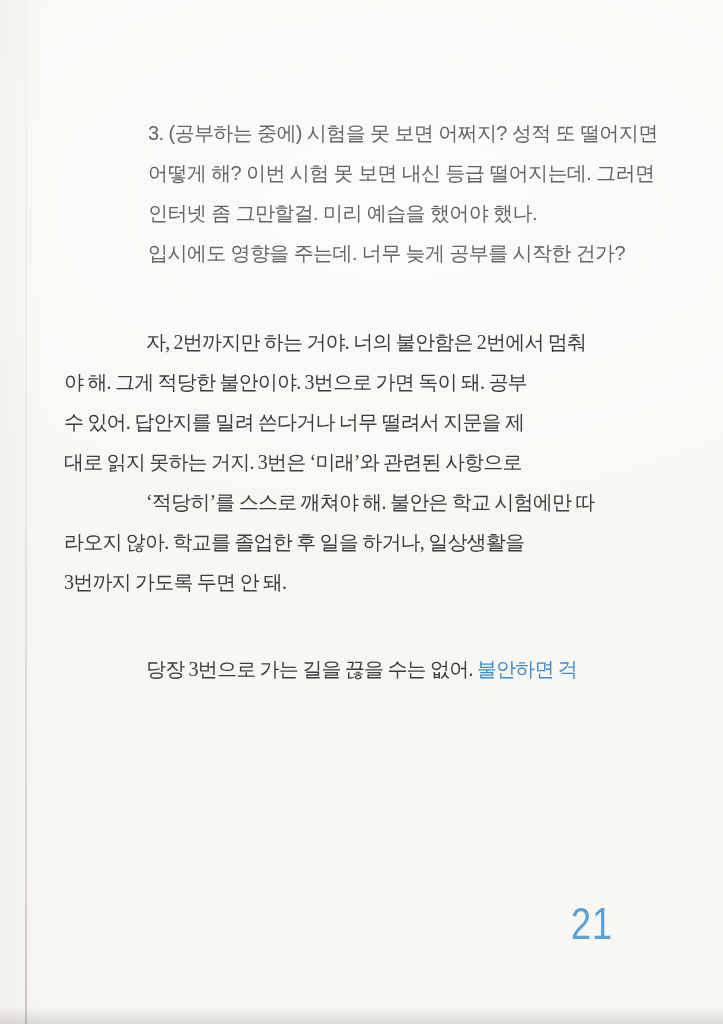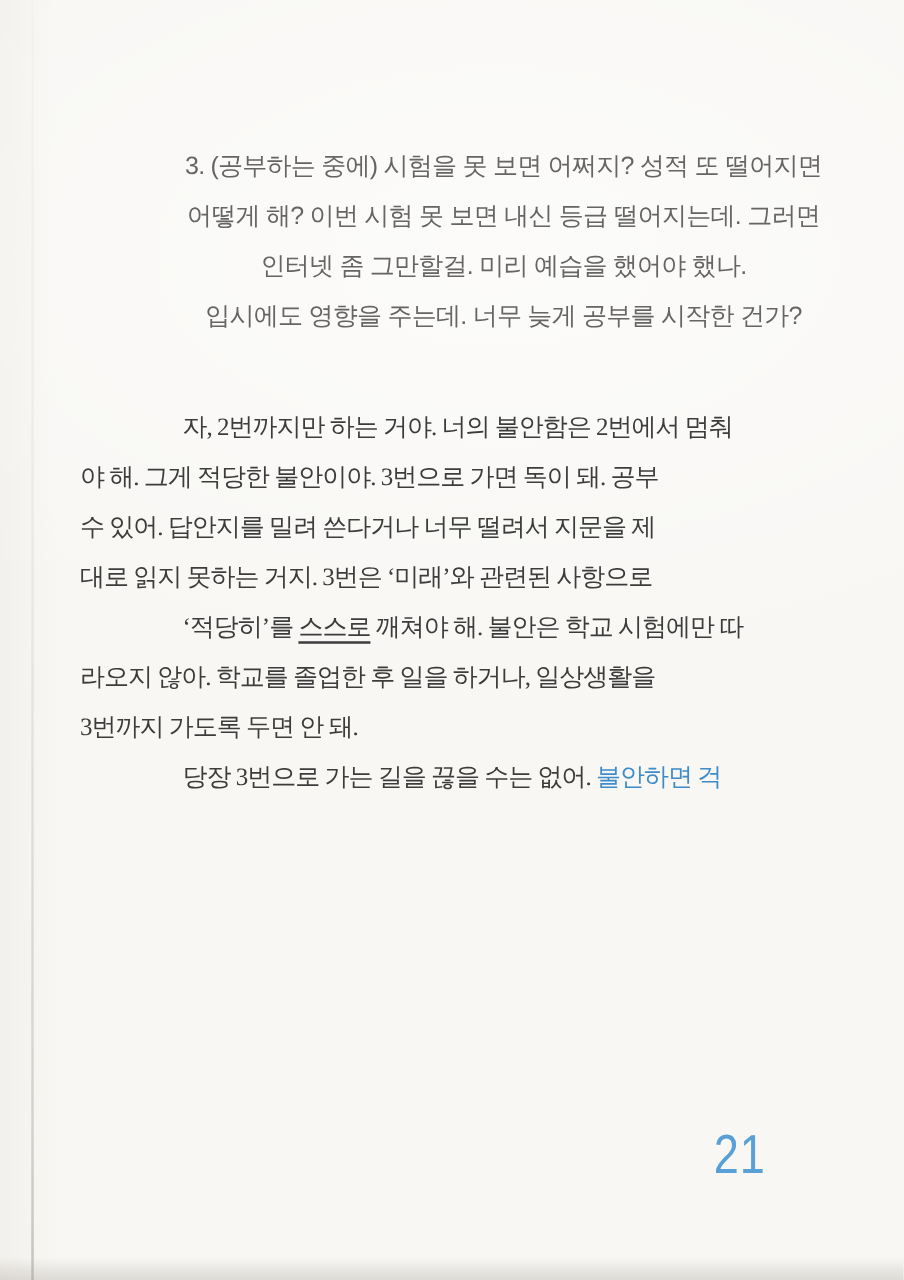--- a/index.html
+++ b/index.html
@@ -36,36 +36,35 @@
     background:linear-gradient(to bottom, rgba(170,165,157,0) 0%, rgba(170,165,157,0.22) 60%, rgba(160,155,147,0.3) 100%);
   }
   
   .quote{
     position:absolute;left:148px;top:113px;
     font-family:"Liberation Sans", sans-serif;
     font-size:20px;line-height:40px;
     color:var(--quote-ink);
     letter-spacing:-0.6px;
   }
-  .qline{white-space:nowrap;text-align:center;}
+  .qline{white-space:nowrap;}
   
   .body-text{
     position:absolute;left:64px;top:322px;width:640px;
     font-family:"Liberation Serif", serif;
     font-size:20px;line-height:40px;
     color:var(--body-ink);
     letter-spacing:-0.8px;
   }
   .para{margin:0;}
-  .para.gap{}
+  .para.gap{margin-top:47px;}
   .line{white-space:nowrap;}
   .line.indent{padding-left:82px;}
   .seg-n{}
   .seg-u{
-    text-decoration:underline;
     text-decoration-thickness:1.5px;
     text-underline-offset:5px;
   }
   .seg-a{color:var(--accent);}
   
   .page-num{
     position:absolute;left:571px;top:899px;
     font-family:"Liberation Sans", sans-serif;
     font-size:44px;font-weight:400;
     color:var(--pgnum);

